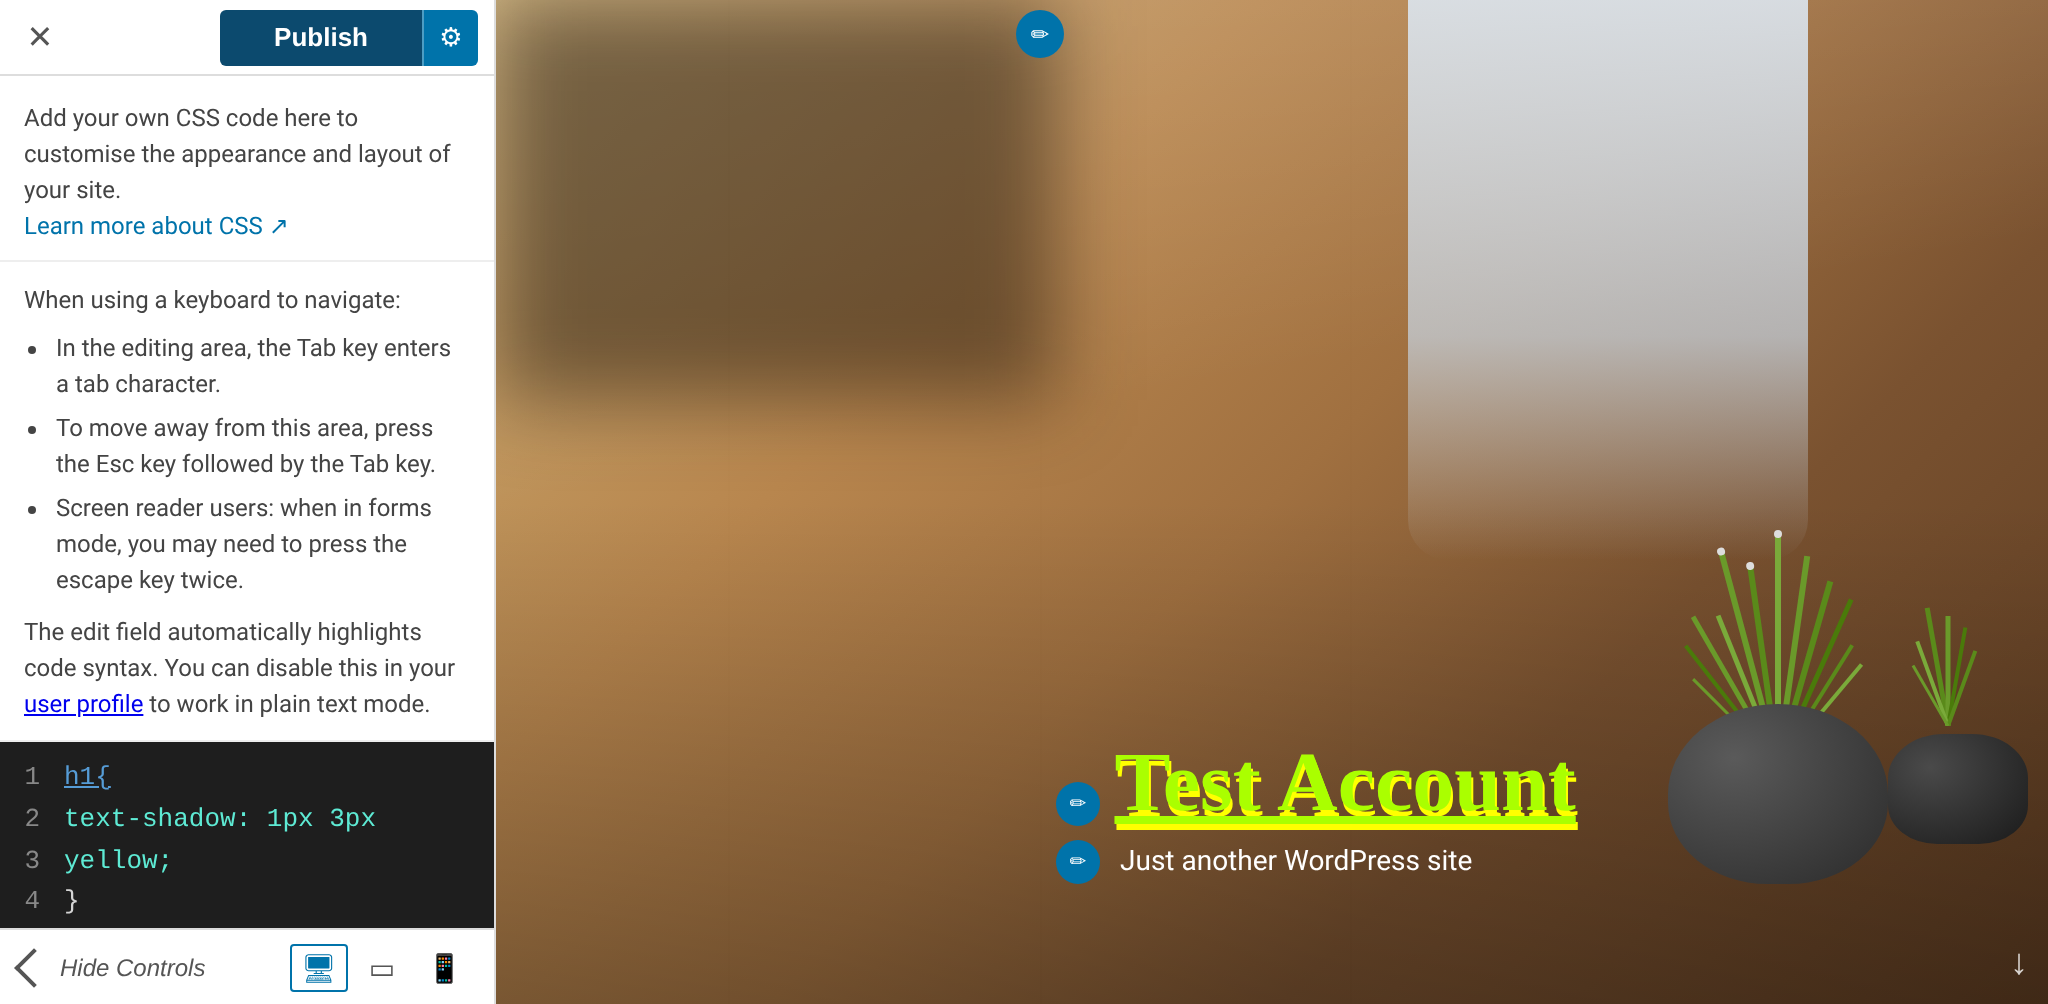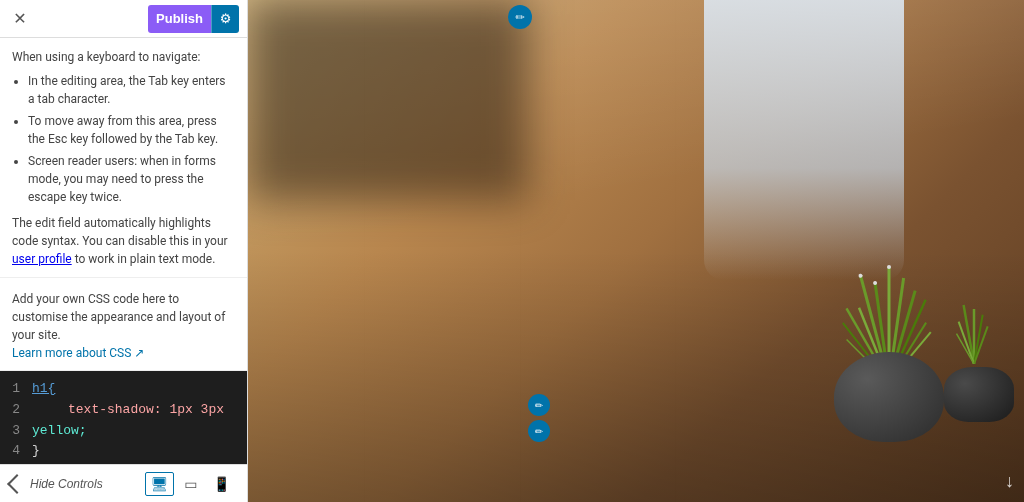--- a/index.html
+++ b/index.html
@@ -41,24 +41,24 @@
     }
 
     #publish-area {
       display: flex;
       align-items: center;
       margin-left: auto;
       gap: 0;
     }
 
     #publish-btn {
-      background: #8b5cf6;
+      background: #0c4a6e;
       color: #fff;
       border: none;
-      padding: 5px 8px;
+      padding: 5px 27px;
       font-size: 13px;
       font-weight: 600;
       cursor: pointer;
       border-radius: 3px 0 0 3px;
       height: 28px;
     }
 
     #settings-btn {
       background: #0073aa;
       color: #fff;
@@ -136,21 +136,21 @@
       color: #888;
       min-width: 28px;
       padding: 0 8px;
       user-select: none;
       text-align: right;
     }
 
     .line-content { padding-left: 4px; }
 
     .kw-selector { color: #569cd6; text-decoration: underline; }
-    .kw-property { color: #fca5a5; margin-left: 36px; }
+    .kw-property { color: #5eead4; }
     .kw-value { color: #5eead4; }
     .kw-punctuation { color: #d4d4d4; }
 
     
     #bottom-bar {
       display: flex;
       align-items: center;
       padding: 6px 10px;
       border-top: 1px solid #ddd;
       background: #fff;
@@ -371,44 +371,44 @@
   <div id="top-bar">
     <button id="close-btn">
       <span>✕</span>
     </button>
     <div id="publish-area">
       <button id="publish-btn">Publish</button>
       <button id="settings-btn">
         <span>⚙</span>
       </button>
     </div>
+  </div>
+
+  <div id="help-text">
+    <p>Add your own CSS code here to customise the appearance and layout of your site.</p>
+    <a href="#">
+      <span>Learn more about CSS</span> ↗
+    </a>
   </div>
 
   <div id="keyboard-section">
     <p>When using a keyboard to navigate:</p>
     <ul>
       <li>In the editing area, the Tab key enters a tab character.</li>
       <li>To move away from this area, press the Esc key followed by the Tab key.</li>
       <li>Screen reader users: when in forms mode, you may need to press the escape key twice.</li>
     </ul>
     <p>
       <span>The edit field automatically highlights code syntax. You can disable this in your</span>
       <a href="#">user profile</a>
       <span>to work in plain text mode.</span>
     </p>
     <div class="help-close">
       
     </div>
-  </div>
-
-  <div id="help-text">
-    <p>Add your own CSS code here to customise the appearance and layout of your site.</p>
-    <a href="#">
-      <span>Learn more about CSS</span> ↗
-    </a>
   </div>
 
   <div id="code-editor">
     <div class="code-line">
       <span class="line-num">1</span>
       <span class="line-content kw-selector">h1{</span>
     </div>
     <div class="code-line">
       <span class="line-num">2</span>
       <span class="line-content kw-property">  text-shadow: 1px 3px</span>
@@ -498,24 +498,26 @@
 
     <div class="top-pencil">
       <span>✏</span>
     </div>
 
     <div class="site-header-overlay">
       <div>
         <span class="edit-icon">
           <span>✏</span>
         </span>
+        <span class="site-title-text">Test Account</span>
       </div>
       <div class="site-tagline">
         <span class="edit-icon">
           <span>✏</span>
         </span>
+        <span class="site-tagline-text">Just another WordPress site</span>
       </div>
     </div>
 
     <div class="scroll-down">↓</div>
 
   </div>
 </div>
 
 </body></html>

